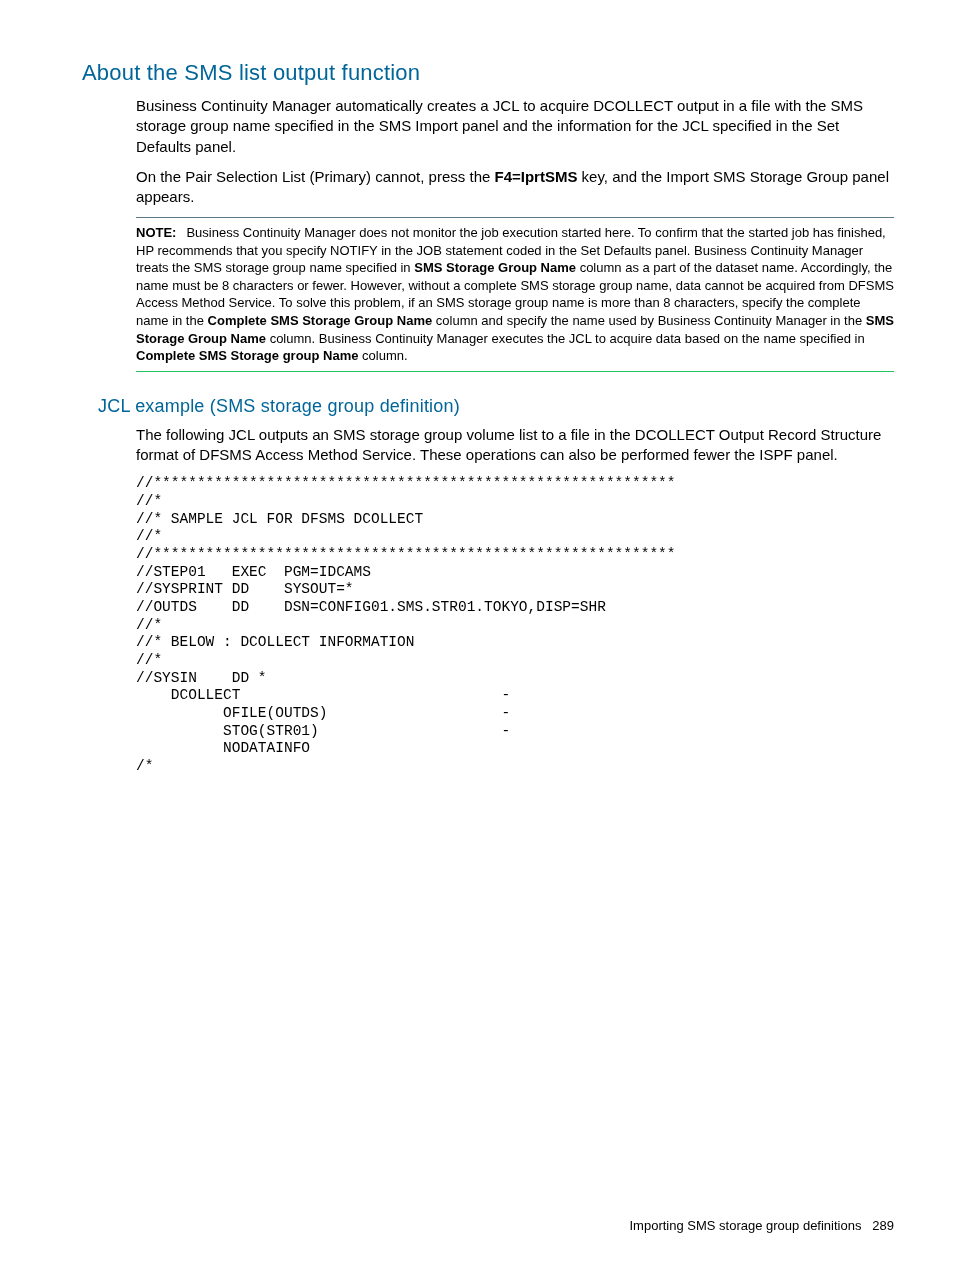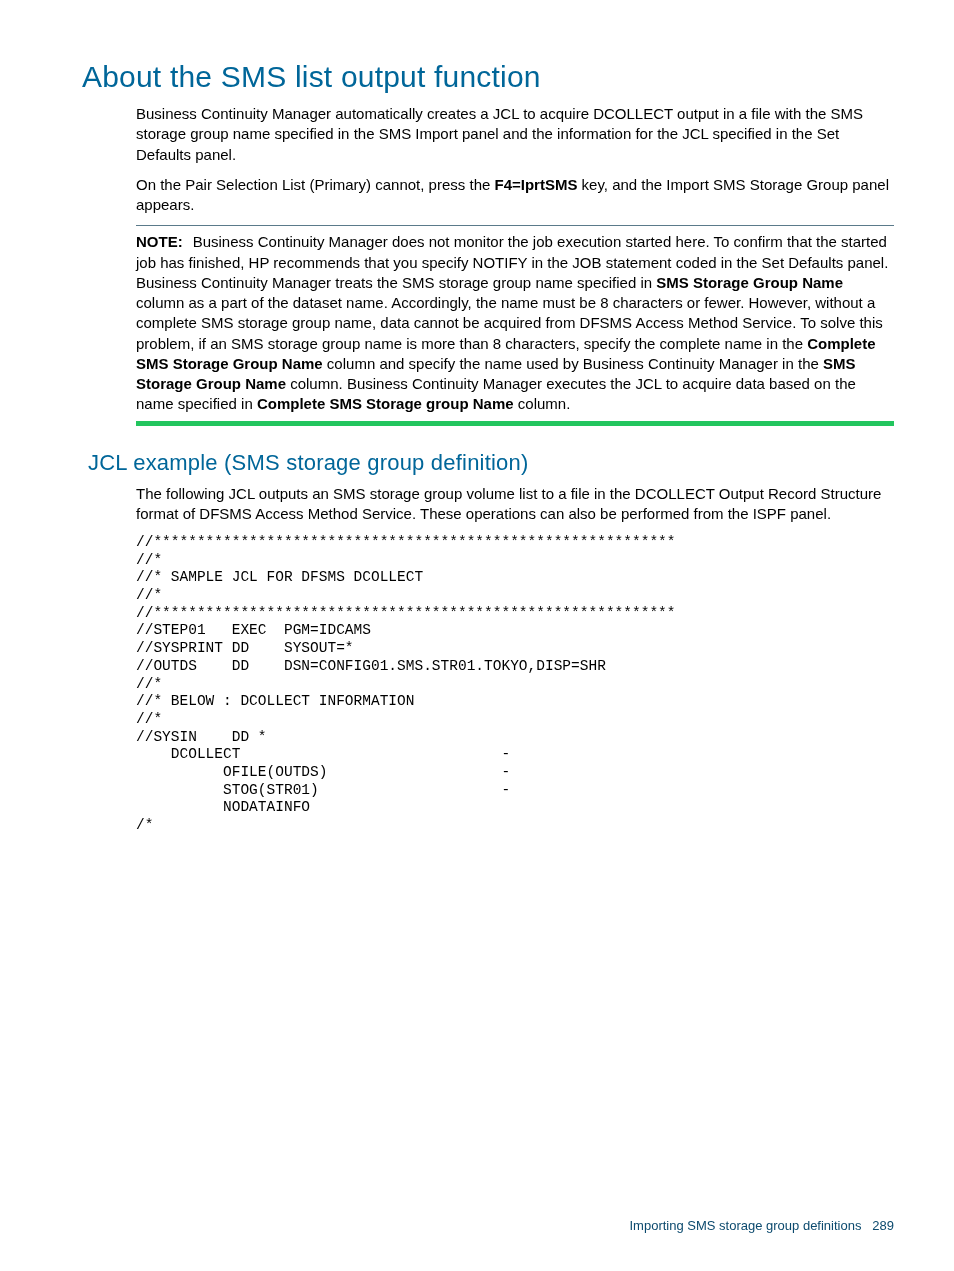--- a/index.html
+++ b/index.html
@@ -14,69 +14,69 @@
     position: relative;
     box-sizing: border-box;
   }
   .page {
     padding: 60px 60px 0 82px;
     box-sizing: border-box;
   }
   h2.section-heading {
     font-family: Arial, Helvetica, sans-serif;
     font-weight: 400;
-    font-size: 30px;
+    font-size: 22px;
     color: #006699;
     margin: 0 0 10px 0;
     letter-spacing: 0.2px;
   }
   h3.subheading {
     font-family: Arial, Helvetica, sans-serif;
     font-weight: 400;
-    font-size: 22px;
+    font-size: 18px;
     color: #006699;
-    margin: 24px 0 8px 6px;
+    margin: 24px 0 8px 16px;
     letter-spacing: 0.2px;
   }
   .body-block {
     margin-left: 54px;
   }
   p.para {
     margin: 0 0 10px 0;
     line-height: 1.35;
     font-size: 15px;
   }
   .kw {
     font-weight: 700;
   }
   .note-block {
     border-top: 1px solid #5a7a8a;
-    border-bottom: 5px solid #22c55e;
+    border-bottom: 1px solid #22c55e;
     padding: 6px 0 6px 0;
     margin: 6px 0 16px 0;
     line-height: 1.35;
-    font-size: 15px;
+    font-size: 13px;
   }
   .note-label {
     font-weight: 700;
     margin-right: 10px;
   }
   pre.code {
     font-family: "Courier New", Courier, monospace;
     font-size: 14.5px;
     white-space: pre;
     margin: 6px 0 0 0;
     line-height: 1.22;
   }
   .footer {
     position: absolute;
     bottom: 38px;
     right: 60px;
     font-size: 13px;
-    color: #0c4a6e;
+    color: #000000;
   }
 </style>
 </head>
 <body>
 
 <div class="page">
 
   <h2 class="section-heading">About the SMS list output function</h2>
 
   <div class="body-block">
@@ -91,21 +91,21 @@
 
     <div class="note-block">
       <span class="note-label">NOTE:</span><span>Business Continuity Manager does not monitor the job execution started here. To confirm that the started job has finished, HP recommends that you specify NOTIFY in the JOB statement coded in the Set Defaults panel. Business Continuity Manager treats the SMS storage group name specified in </span><span class="kw">SMS Storage Group Name</span><span> column as a part of the dataset name. Accordingly, the name must be 8 characters or fewer. However, without a complete SMS storage group name, data cannot be acquired from DFSMS Access Method Service. To solve this problem, if an SMS storage group name is more than 8 characters, specify the complete name in the </span><span class="kw">Complete SMS Storage Group Name</span><span> column and specify the name used by Business Continuity Manager in the </span><span class="kw">SMS Storage Group Name</span><span> column. Business Continuity Manager executes the JCL to acquire data based on the name specified in </span><span class="kw">Complete SMS Storage group Name</span><span> column.</span>
     </div>
 
   </div>
 
   <h3 class="subheading">JCL example (SMS storage group definition)</h3>
 
   <div class="body-block">
-    <p class="para">The following JCL outputs an SMS storage group volume list to a file in the DCOLLECT Output Record Structure format of DFSMS Access Method Service. These operations can also be performed from the ISPF panel.</p>
+    <p class="para">The following JCL outputs an SMS storage group volume list to a file in the DCOLLECT Output Record Structure format of DFSMS Access Method Service. These operations can also be performed fewer the ISPF panel.</p>
 
     <pre class="code">//************************************************************
 //*
 //* SAMPLE JCL FOR DFSMS DCOLLECT
 //*
 //************************************************************
 //STEP01   EXEC  PGM=IDCAMS
 //SYSPRINT DD    SYSOUT=*
 //OUTDS    DD    DSN=CONFIG01.SMS.STR01.TOKYO,DISP=SHR
 //*

